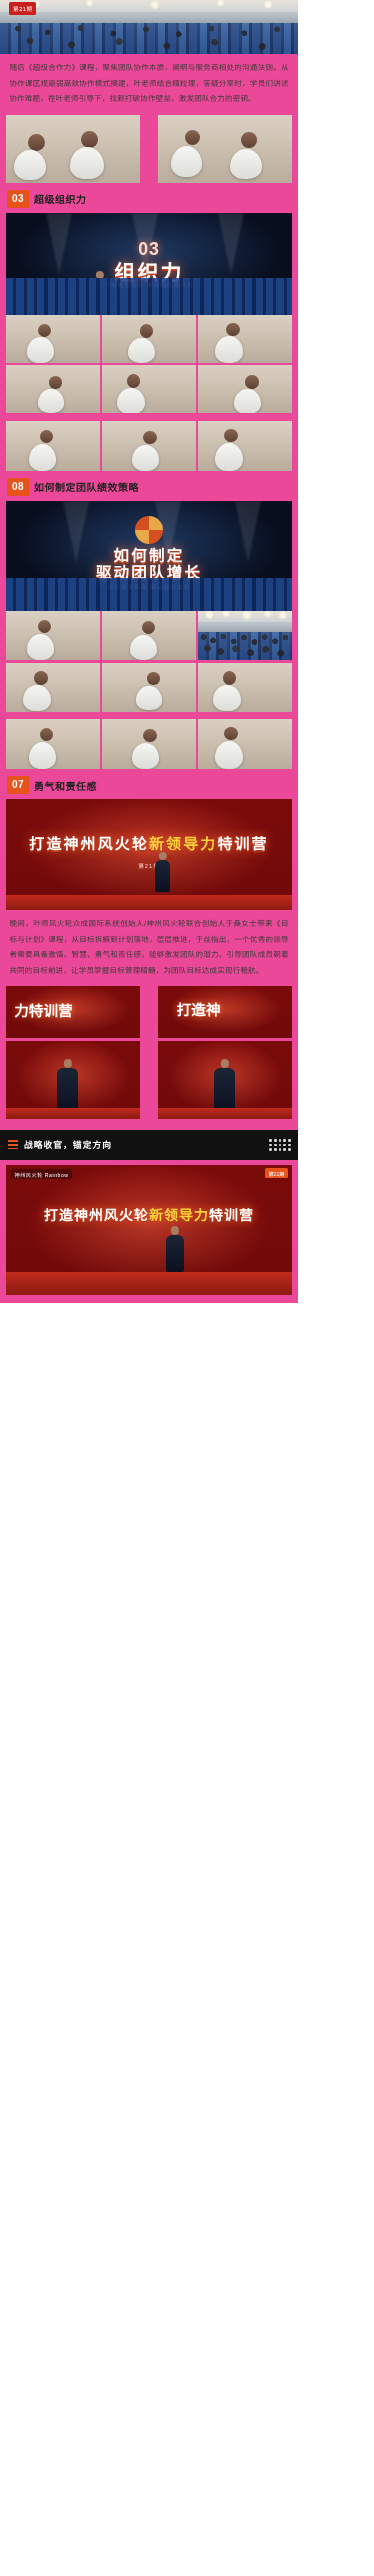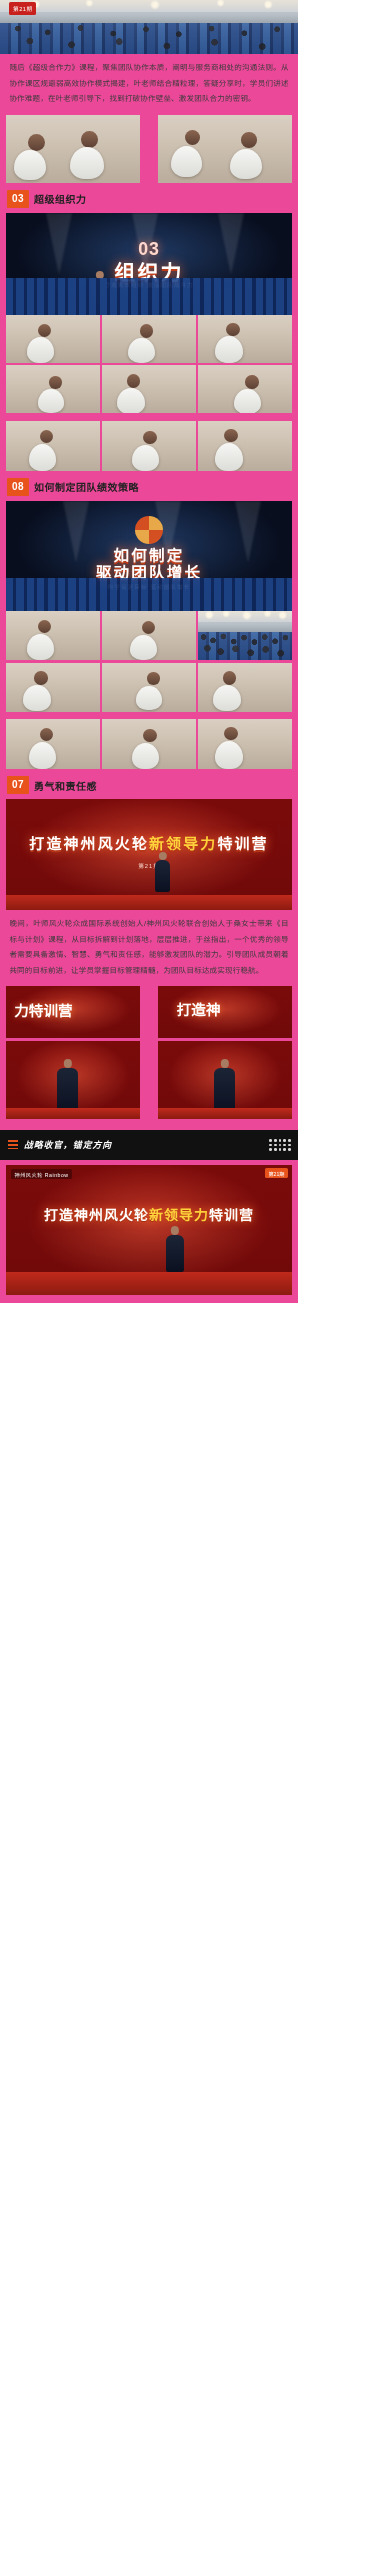--- a/index.html
+++ b/index.html
@@ -241,21 +241,20 @@
   
   .blackbar {
     background: #111;
     color: #fff;
     margin: 11.4px 0 0 0;
     padding: 8.3px 8.3px;
     display: flex;
     align-items: center;
     gap: 6.2px;
     position: relative;
-    font-style: italic;
   }
   .blackbar .lines {
     display: inline-flex;
     flex-direction: column;
     gap: 2.1px;
   }
   .blackbar .lines i {
     display: block;
     width: 9.4px;
     height: 1.6px;

